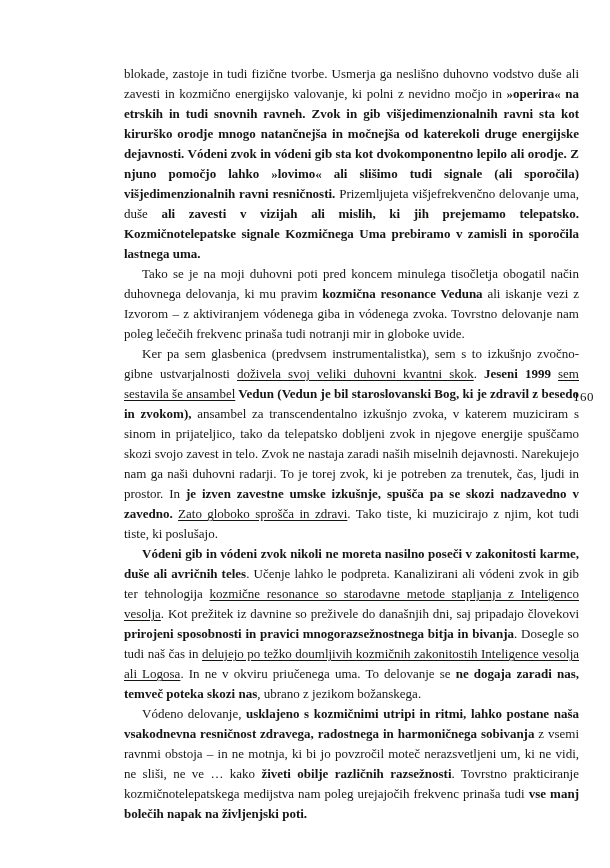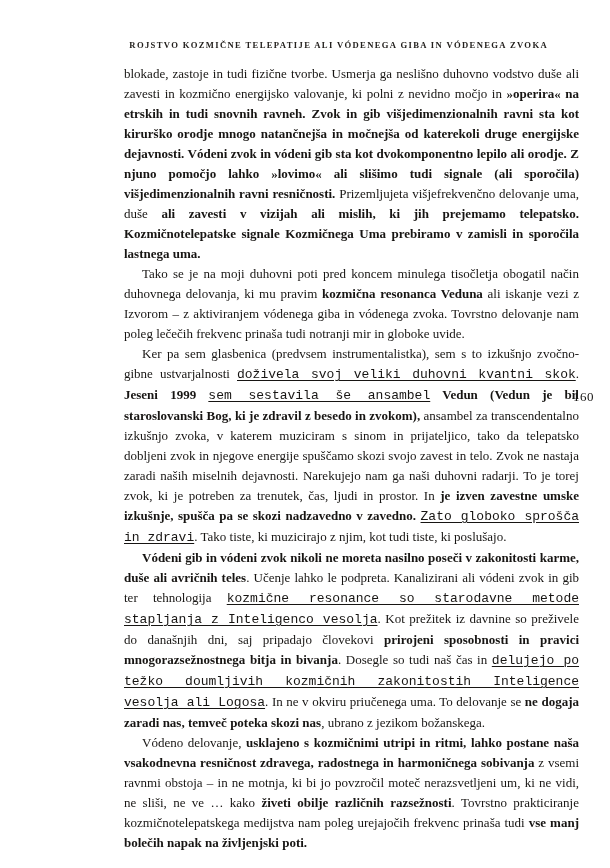--- a/index.html
+++ b/index.html
@@ -34,30 +34,29 @@
     font-size:13px;
     line-height:20px;
     text-align:justify;
     text-justify:inter-word;
     hyphens:none;
     margin-left:39px;
   }
   .text-block p { margin:0; padding:0; }
   .text-block p.indent { text-indent:18px; }
   .text-block span.b { font-weight:700; }
-  .text-block span.u { text-decoration:underline; text-underline-offset:2px; text-decoration-thickness:1px;font-family:Liberation Mono, monospace; }
+  .text-block span.u { text-decoration:underline; text-underline-offset:2px; text-decoration-thickness:1px; }
 </style>
 </head>
 <body>
 
 <div class="page">
-  <div class="running-header">ROJSTVO KOZMIČNE TELEPATIJE ALI VÓDENEGA GIBA IN VÓDENEGA ZVOKA</div>
 
   <div class="page-number">160</div>
 
   <div class="text-block">
       <p><span>blokade, zastoje in tudi fizične tvorbe. Usmerja ga neslišno duhovno vodstvo duše ali zavesti in kozmično energijsko valovanje, ki polni z nevidno močjo in </span><span class="b">»operira« na etrskih in tudi snovnih ravneh. Zvok in gib višjedimenzionalnih ravni sta kot kirurško orodje mnogo natančnejša in močnejša od katerekoli druge energijske dejavnosti. Vódeni zvok in vódeni gib sta kot dvokomponentno lepilo ali orodje. Z njuno pomočjo lahko »lovimo« ali slišimo tudi signale (ali sporočila) višjedimenzionalnih ravni resničnosti. </span><span>Prizemljujeta višjefrekvenčno delovanje uma, duše </span><span class="b">ali zavesti v vizijah ali mislih, ki jih prejemamo telepatsko. Kozmičnotelepatske signale Kozmičnega Uma prebiramo v zamisli in sporočila lastnega uma.</span></p>
-      <p class="indent"><span>Tako se je na moji duhovni poti pred koncem minulega tisočletja obogatil način duhovnega delovanja, ki mu pravim </span><span class="b">kozmična resonanca Veduna</span><span> ali iskanje vezi z Izvorom – z aktiviranjem vódenega giba in vódenega zvoka. Tovrstno delovanje nam poleg lečečih frekvenc prinaša tudi notranji mir in globoke uvide.</span></p>
+      <p class="indent"><span>Tako se je na moji duhovni poti pred koncem minulega tisočletja obogatil način duhovnega delovanja, ki mu pravim </span><span class="b">kozmična resonance Veduna</span><span> ali iskanje vezi z Izvorom – z aktiviranjem vódenega giba in vódenega zvoka. Tovrstno delovanje nam poleg lečečih frekvenc prinaša tudi notranji mir in globoke uvide.</span></p>
       <p class="indent"><span>Ker pa sem glasbenica (predvsem instrumentalistka), sem s to izkušnjo zvočno-gibne ustvarjalnosti </span><span class="u">doživela svoj veliki duhovni kvantni skok</span><span>. </span><span class="b">Jeseni 1999 </span><span class="u">sem sestavila še ansambel</span><span class="b"> Vedun (Vedun je bil staroslovanski Bog, ki je zdravil z besedo in zvokom),</span><span> ansambel za transcendentalno izkušnjo zvoka, v katerem muziciram s sinom in prijateljico, tako da telepatsko dobljeni zvok in njegove energije spuščamo skozi svojo zavest in telo. Zvok ne nastaja zaradi naših miselnih dejavnosti. Narekujejo nam ga naši duhovni radarji. To je torej zvok, ki je potreben za trenutek, čas, ljudi in prostor. In </span><span class="b">je izven zavestne umske izkušnje, spušča pa se skozi nadzavedno v zavedno. </span><span class="u">Zato globoko sprošča in zdravi</span><span>. Tako tiste, ki muzicirajo z njim, kot tudi tiste, ki poslušajo.</span></p>
       <p class="indent"><span class="b">Vódeni gib in vódeni zvok nikoli ne moreta nasilno poseči v zakonitosti karme, duše ali avričnih teles</span><span>. Učenje lahko le podpreta. Kanalizirani ali vódeni zvok in gib ter tehnologija </span><span class="u">kozmične resonance so starodavne metode stapljanja z Inteligenco vesolja</span><span>. Kot prežitek iz davnine so preživele do današnjih dni, saj pripadajo človekovi </span><span class="b">prirojeni sposobnosti in pravici mnogorazsežnostnega bitja in bivanja</span><span>. Dosegle so tudi naš čas in </span><span class="u">delujejo po težko doumljivih kozmičnih zakonitostih Inteligence vesolja ali Logosa</span><span>. In ne v okviru priučenega uma. To delovanje se </span><span class="b">ne dogaja zaradi nas, temveč poteka skozi nas</span><span>, ubrano z jezikom božanskega.</span></p>
       <p class="indent"><span>Vódeno delovanje, </span><span class="b">usklajeno s kozmičnimi utripi in ritmi, lahko postane naša vsakodnevna resničnost zdravega, radostnega in harmoničnega sobivanja </span><span>z vsemi ravnmi obstoja – in ne motnja, ki bi jo povzročil moteč nerazsvetljeni um, ki ne vidi, ne sliši, ne ve … kako </span><span class="b">živeti obilje različnih razsežnosti</span><span>. Tovrstno prakticiranje kozmičnotelepatskega medijstva nam poleg urejajočih frekvenc prinaša tudi </span><span class="b">vse manj bolečih napak na življenjski poti.</span></p>
     </div>
 </div>
 
 </body></html>

